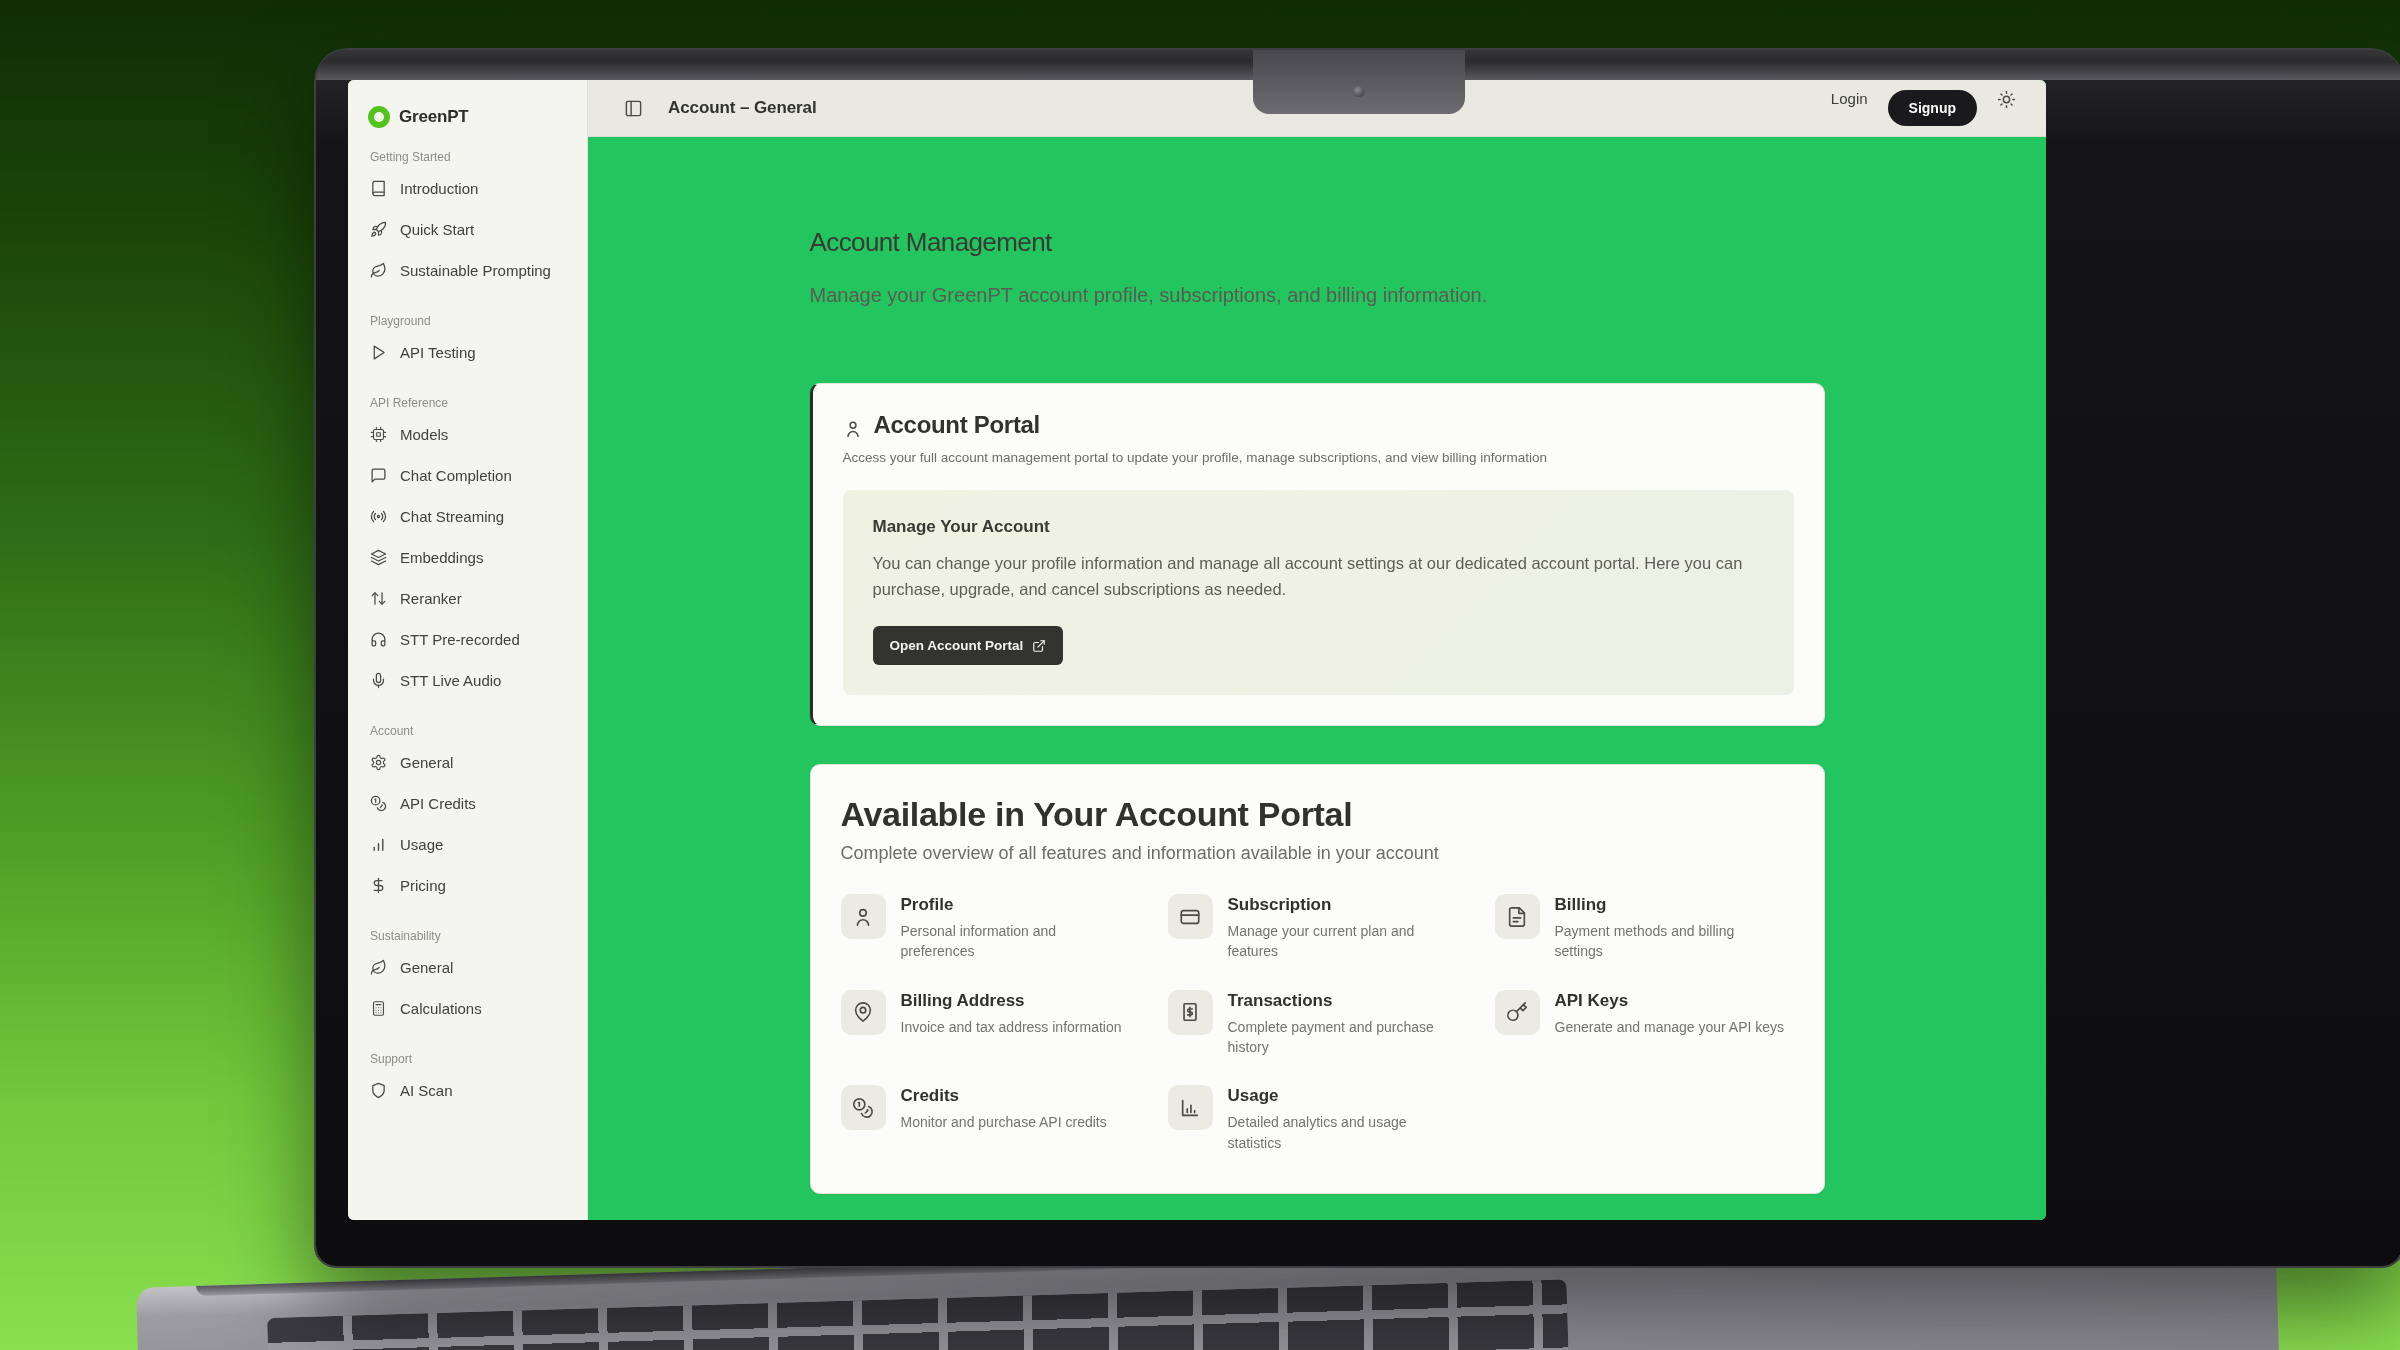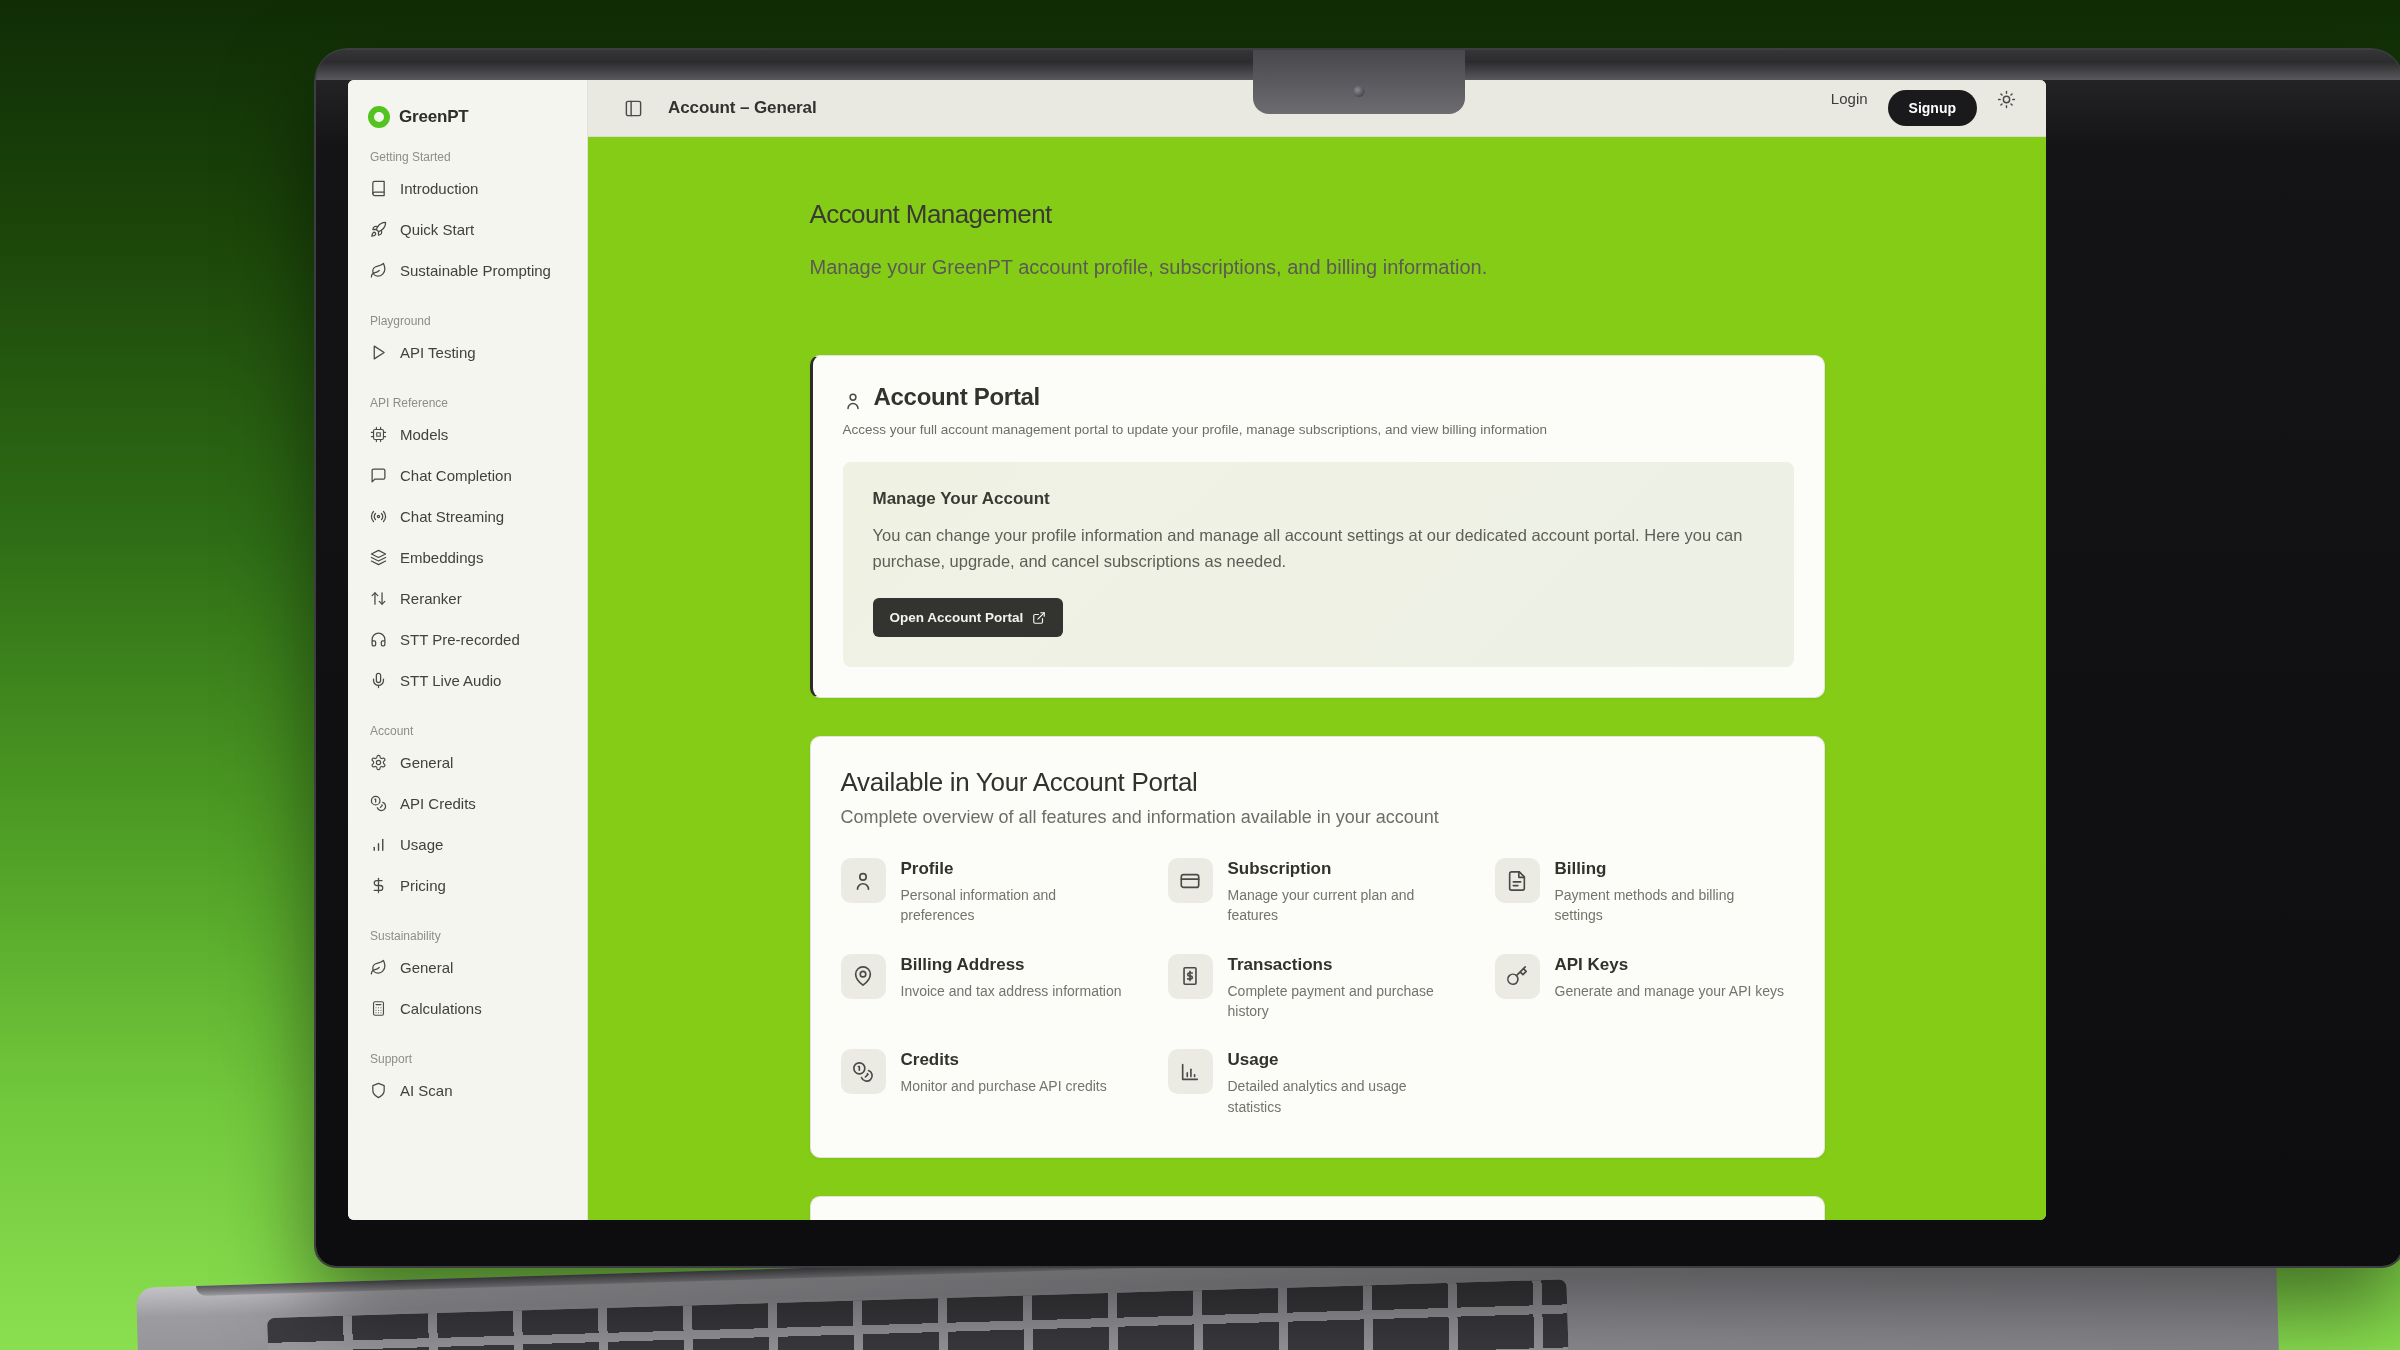--- a/index.html
+++ b/index.html
@@ -34,21 +34,21 @@
   .logo-row{display:flex;align-items:center;gap:9px;margin-bottom:22px;}
   .logo-ring{width:22px;height:22px;border-radius:50%;border:6px solid #53c41e;}
   .logo-text{font-size:17px;font-weight:800;color:#2d2d29;letter-spacing:-.2px;}
   .nav-label{font-size:12px;color:#8e8e85;margin:23px 0 4px 2px;}
   .nav-label.first{margin-top:8px;}
   .nav-item{display:flex;align-items:center;gap:13px;padding:10px 2px;font-size:15px;color:#42423d;
     line-height:21px;border-radius:6px;cursor:pointer;white-space:nowrap;}
   .nav-item svg{width:17px;height:17px;min-width:17px;}
   svg.ic{fill:none;stroke:#4b4b45;stroke-width:1.8;stroke-linecap:round;stroke-linejoin:round;}
   
-  .main{flex:1;display:flex;flex-direction:column;background:#84cc16;min-width:0;}
+  .main{flex:1;display:flex;flex-direction:column;background:#22c55e;min-width:0;gap:28px;}
   .topbar{height:57px;min-height:57px;background:#e9e9e1;border-bottom:1px solid #dcdcd2;
     display:flex;align-items:center;padding:0 30px 0 36px;}
   .panel-btn{display:flex;align-items:center;cursor:pointer;}
   .panel-btn svg{width:19px;height:19px;}
   .topbar-title{font-size:17px;font-weight:700;color:#32322e;margin-left:25px;letter-spacing:-.1px;}
   .topbar-right{margin-left:auto;display:flex;align-items:flex-start;gap:20px;}
   .login-link{font-size:15px;color:#3d3d38;cursor:pointer;}
   .signup-btn{background:#1a1a1c;color:#fff;font-size:14px;font-weight:700;padding:10px 21px;
     border-radius:999px;border:none;cursor:pointer;}
   .theme-btn{display:flex;align-items:center;cursor:pointer;}
@@ -63,21 +63,21 @@
   .portal-head svg{width:20px;height:20px;}
   .portal-title{font-size:24px;font-weight:600;color:#33332e;letter-spacing:-.3px;}
   .portal-desc{font-size:13.5px;color:#6e6e66;margin-top:11px;}
   .portal-inner{margin-top:25px;background:linear-gradient(135deg,#eff2e3,#edf0e5);border-radius:8px;padding:27px 30px 30px;}
   .inner-title{font-size:17px;font-weight:700;color:#3a3a34;margin:0 0 14px;}
   .inner-body{font-size:16.5px;color:#5e5e57;line-height:1.55;max-width:880px;margin:0 0 24px;}
   .portal-btn{display:inline-flex;align-items:center;gap:9px;background:#333330;color:#f3f3ef;
     font-size:13.5px;font-weight:700;padding:12px 17px;border-radius:6px;border:none;cursor:pointer;}
   .portal-btn svg{width:14px;height:14px;stroke:#f3f3ef;}
   .features-card{padding:30px 30px 40px;margin-bottom:38px;}
-  .features-title{font-size:26px;font-weight:400;color:#32322d;letter-spacing:-.3px;margin:0;}
+  .features-title{font-size:34px;font-weight:700;color:#32322d;letter-spacing:-.3px;margin:0;}
   .features-sub{font-size:18px;color:#6e6e66;margin:9px 0 30px;}
   .features-grid{display:grid;grid-template-columns:repeat(3,1fr);column-gap:28px;row-gap:28px;}
   .feature{display:flex;align-items:flex-start;gap:15px;}
   .feature-icon{width:45px;height:45px;min-width:45px;background:#ebebe3;border-radius:10px;
     display:flex;align-items:center;justify-content:center;}
   .feature-icon svg{width:22px;height:22px;}
   .feature-title{font-size:17px;font-weight:700;color:#32322d;margin:1px 0 6px;}
   .feature-desc{font-size:14px;color:#74746c;line-height:1.45;max-width:230px;}
   .sub-card{padding:32px 30px;border-radius:10px 10px 0 0;border-bottom:none;}
   .sub-title{font-size:26px;font-weight:700;color:#32322d;letter-spacing:-.3px;margin:0;}

